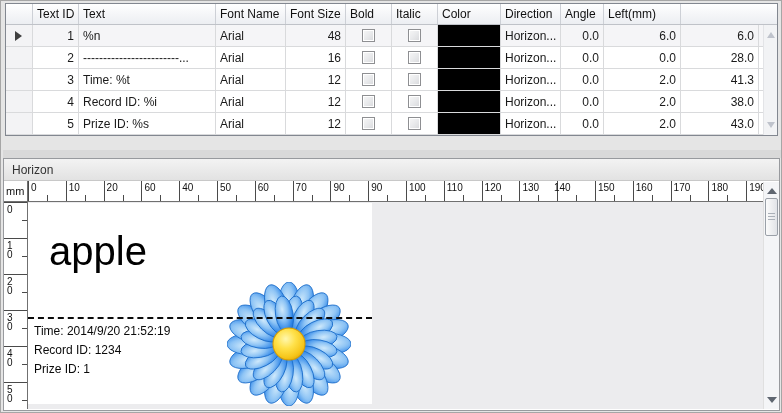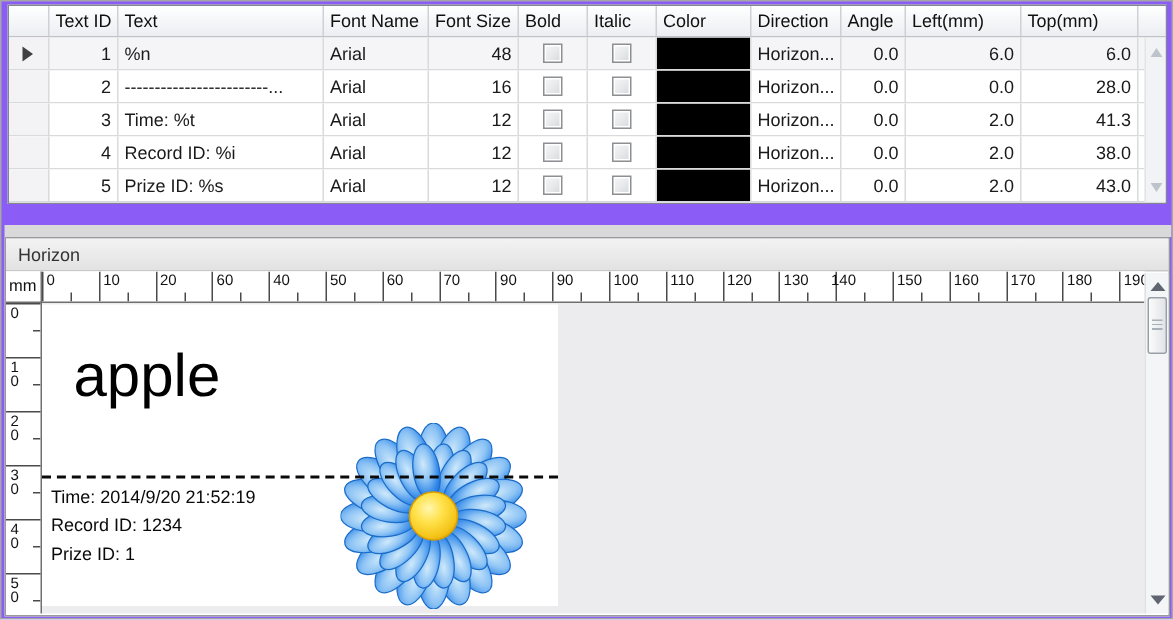--- a/index.html
+++ b/index.html
@@ -1,20 +1,20 @@
 <!DOCTYPE html>
 <html><head>
 <meta charset="utf-8">
 <style>
   * { margin:0; padding:0; box-sizing:border-box; }
   html,body { background:#fff; }
   body { font-family:"Liberation Sans", sans-serif; }
   #app{
     position:relative; width:782px; height:413px;
-    background:#8b5cf6; border:1px solid #a6a6a6; overflow:hidden;
+    background:#e5e5e5; border:1px solid #a6a6a6; overflow:hidden;
   }
 
   
   .dgv{
     position:absolute; left:4px; top:2px; width:773px; height:133px;
     border:1px solid #828790; background:#fff; font-size:12px; color:#1a1a1a;
   }
   .dgv-header{
     display:flex; height:21px;
     background:linear-gradient(180deg,#ffffff 0%,#f6f7f9 45%,#eceef2 100%);
@@ -139,21 +139,20 @@
         <div class="hcell" style="width: 46px;">Text ID</div>
         <div class="hcell" style="width: 137px;">Text</div>
         <div class="hcell" style="width: 70px;">Font Name</div>
         <div class="hcell" style="width: 60px;">Font Size</div>
         <div class="hcell" style="width: 46px;">Bold</div>
         <div class="hcell" style="width: 46px;">Italic</div>
         <div class="hcell" style="width: 63px;">Color</div>
         <div class="hcell" style="width: 60px;">Direction</div>
         <div class="hcell" style="width: 43px;">Angle</div>
         <div class="hcell" style="width: 77px;">Left(mm)</div>
-        <div class="hcell" style="width: 78px;">Top(mm)</div>
         <div class="hcell filler"></div>
       </div>
     <div class="dgv-body" id="gridBody">
         <div class="dgv-row current">
           <div class="cell sel" style="width: 27px;">
             <div class="row-arrow"></div>
           </div>
           <div class="cell num" style="width: 46px;">1</div>
           <div class="cell" style="width: 137px;">%n</div>
           <div class="cell" style="width: 70px;">Arial</div>

